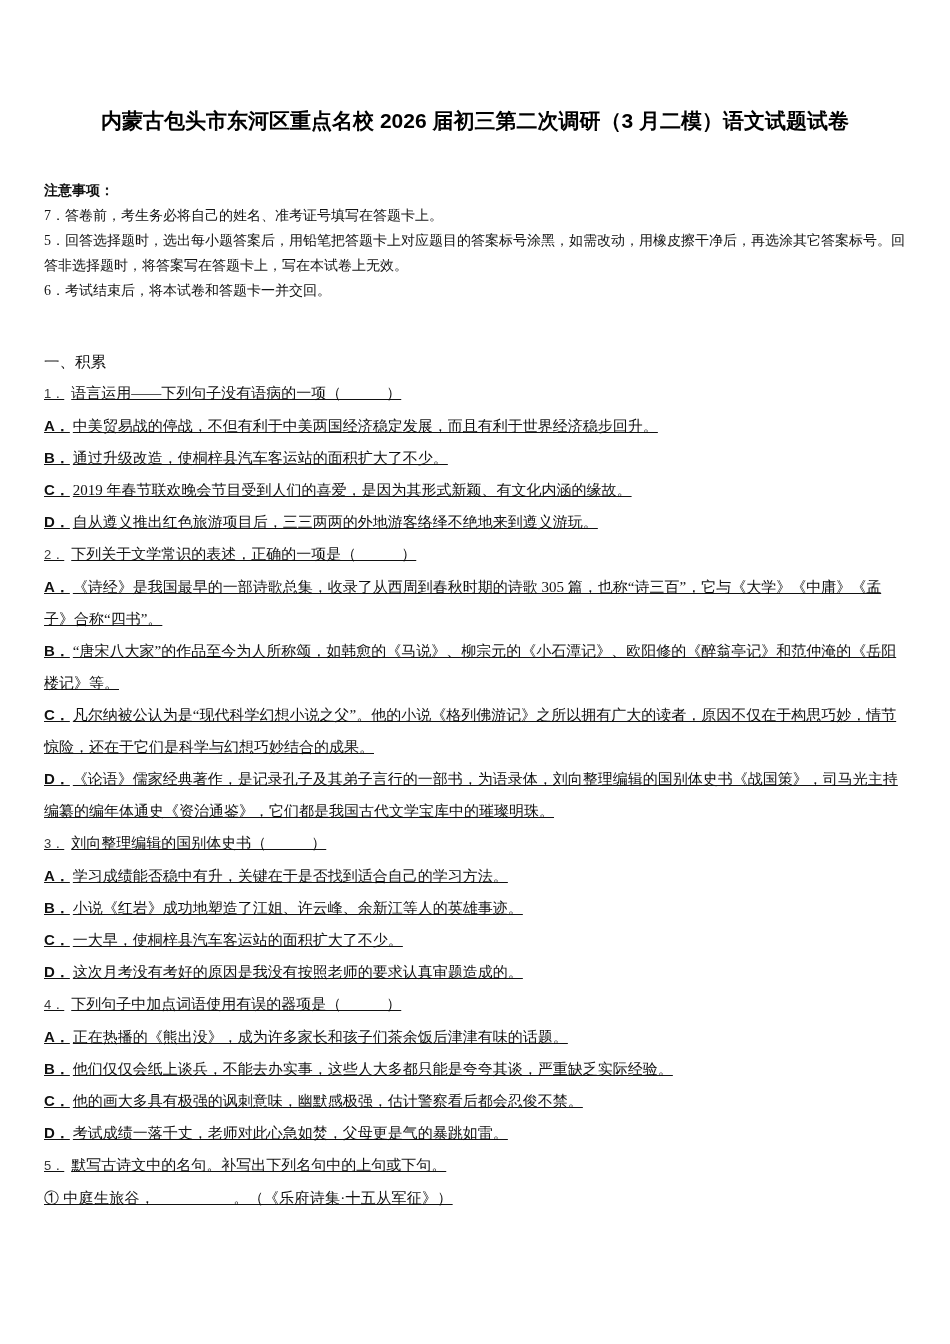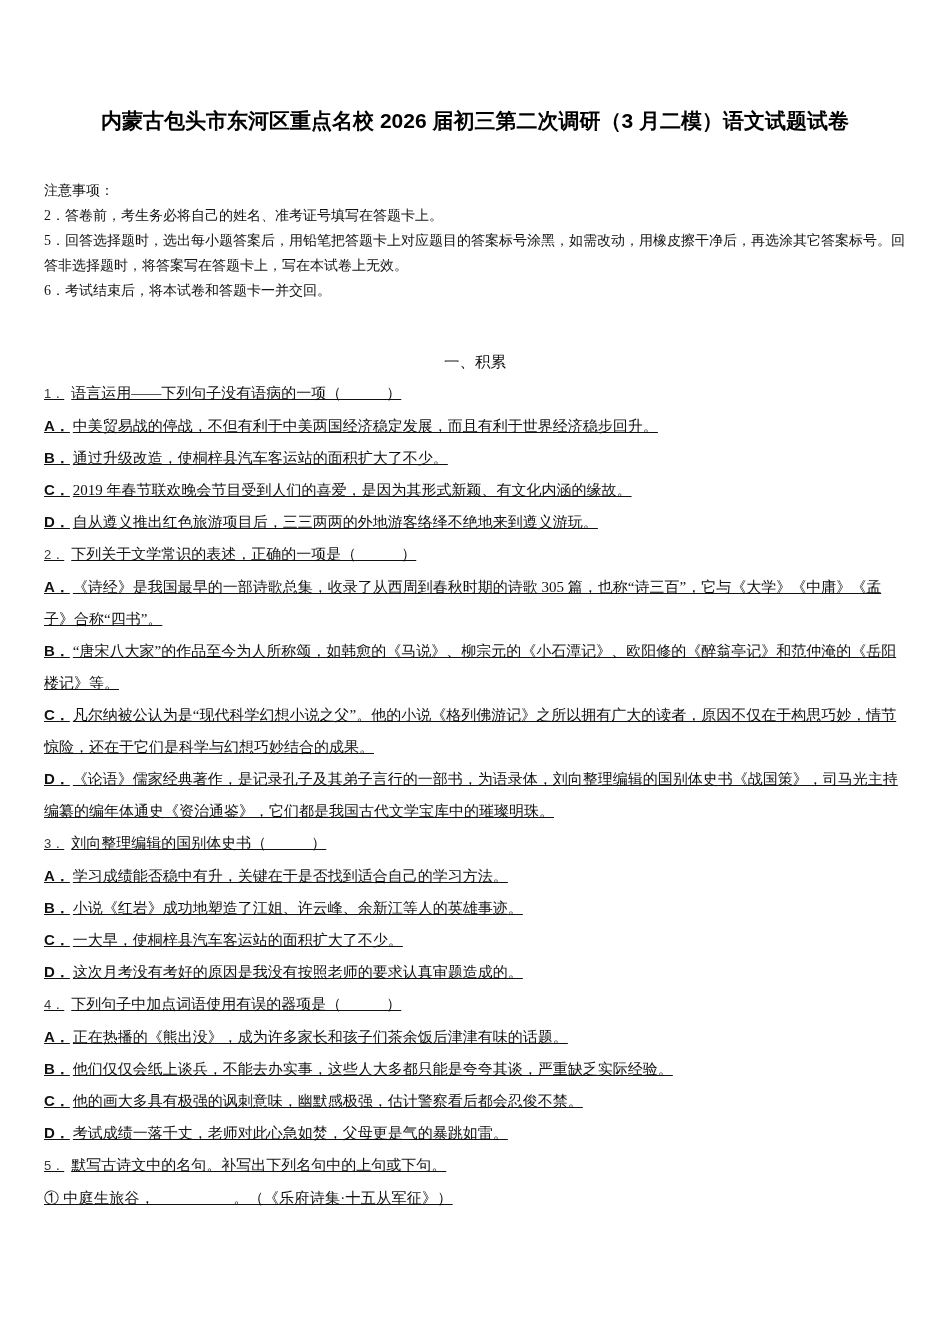--- a/index.html
+++ b/index.html
@@ -24,27 +24,26 @@
     font-weight: 700;
     line-height: 1.45;
     font-family: "Liberation Sans", "DejaVu Sans", sans-serif;
     color: #000000;
   }
   .notice p {
     margin: 0;
     font-size: 14px;
     line-height: 25px;
   }
-  .notice .notice-heading { font-weight: 400; margin-top: 42px; }
+  .notice .notice-heading { font-weight: 700; margin-top: 42px; }
   .section-heading {
     margin: 44px 0 0 0;
     font-size: 15.5px;
     line-height: 30px;
     font-weight: 400;
-    text-align: center;
   }
   .line {
     margin: 0;
     font-size: 15px;
     line-height: 32px;
     text-decoration: underline;
   }
   .qnum {
     font-size: 13px;
     color: #3a3a3a;
@@ -60,21 +59,21 @@
 </style>
 </head>
 <body>
 
 <div class="page">
 
   <h1 class="title">内蒙古包头市东河区重点名校 2026 届初三第二次调研（3 月二模）语文试题试卷</h1>
 
   <div class="notice">
     <p class="notice-heading">注意事项：</p>
-    <p>2．答卷前，考生务必将自己的姓名、准考证号填写在答题卡上。</p>
+    <p>7．答卷前，考生务必将自己的姓名、准考证号填写在答题卡上。</p>
     <p>5．回答选择题时，选出每小题答案后，用铅笔把答题卡上对应题目的答案标号涂黑，如需改动，用橡皮擦干净后，再选涂其它答案标号。回答非选择题时，将答案写在答题卡上，写在本试卷上无效。</p>
     <p>6．考试结束后，将本试卷和答题卡一并交回。</p>
   </div>
 
   <p class="section-heading">一、积累</p>
 
   <div>
       <div>
         <p class="line stem"><span class="qnum">1．</span><span>语言运用——下列句子没有语病的一项（　　　）</span></p>
         <p class="line option"><span class="opt-label">A．</span><span>中美贸易战的停战，不但有利于中美两国经济稳定发展，而且有利于世界经济稳步回升。</span></p>

